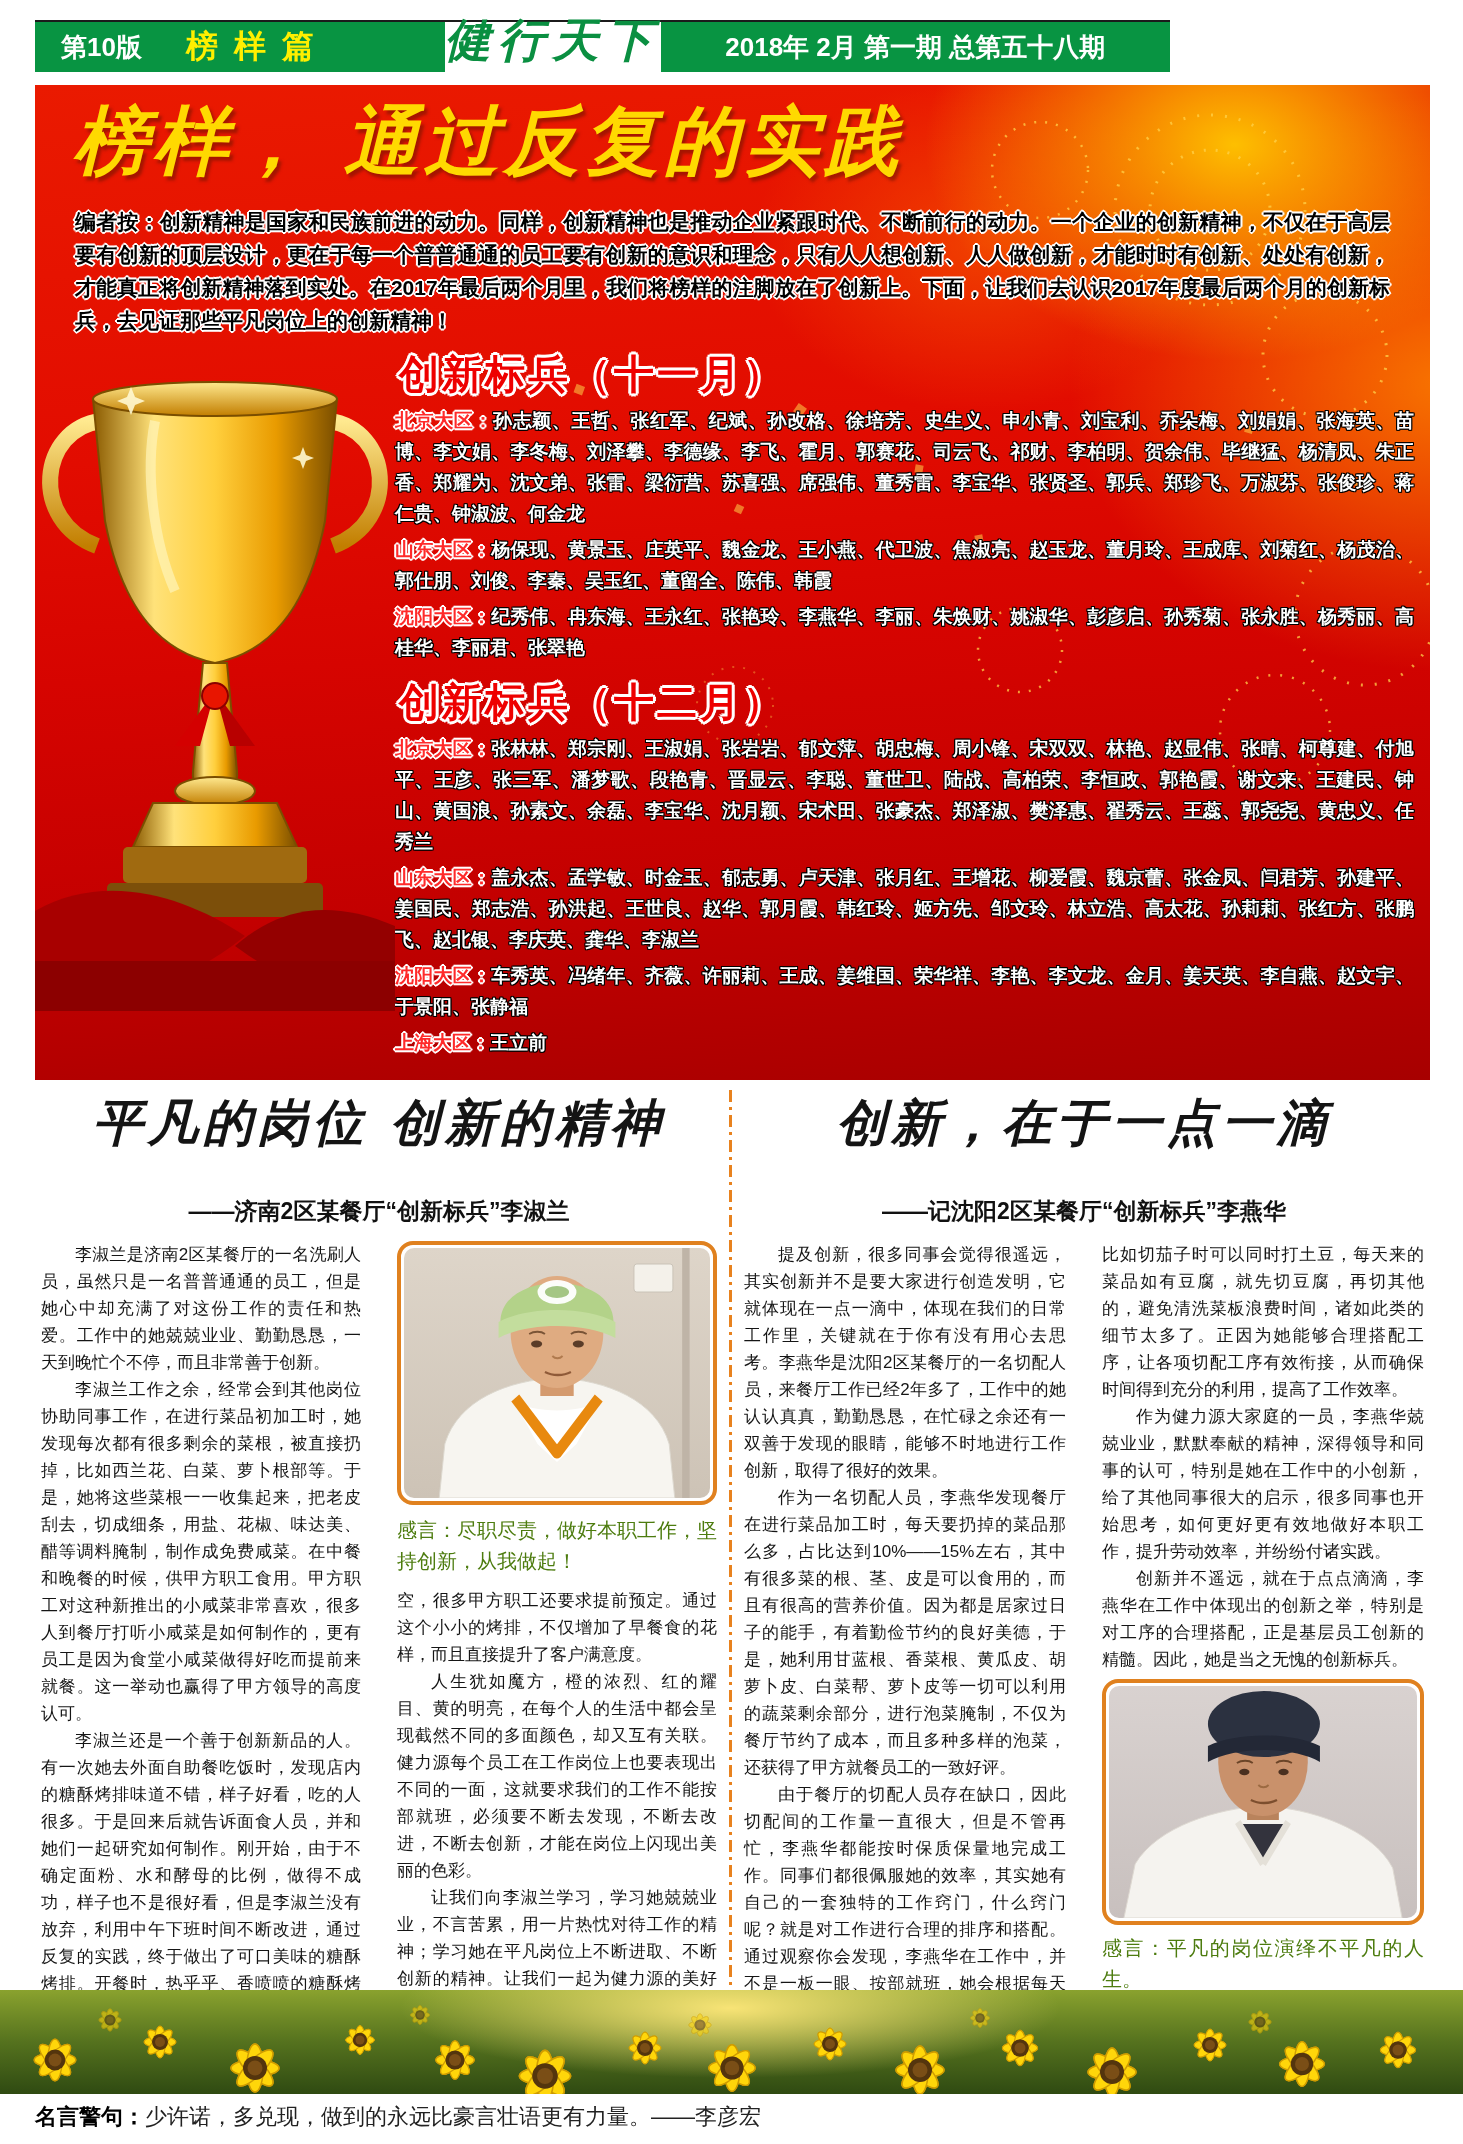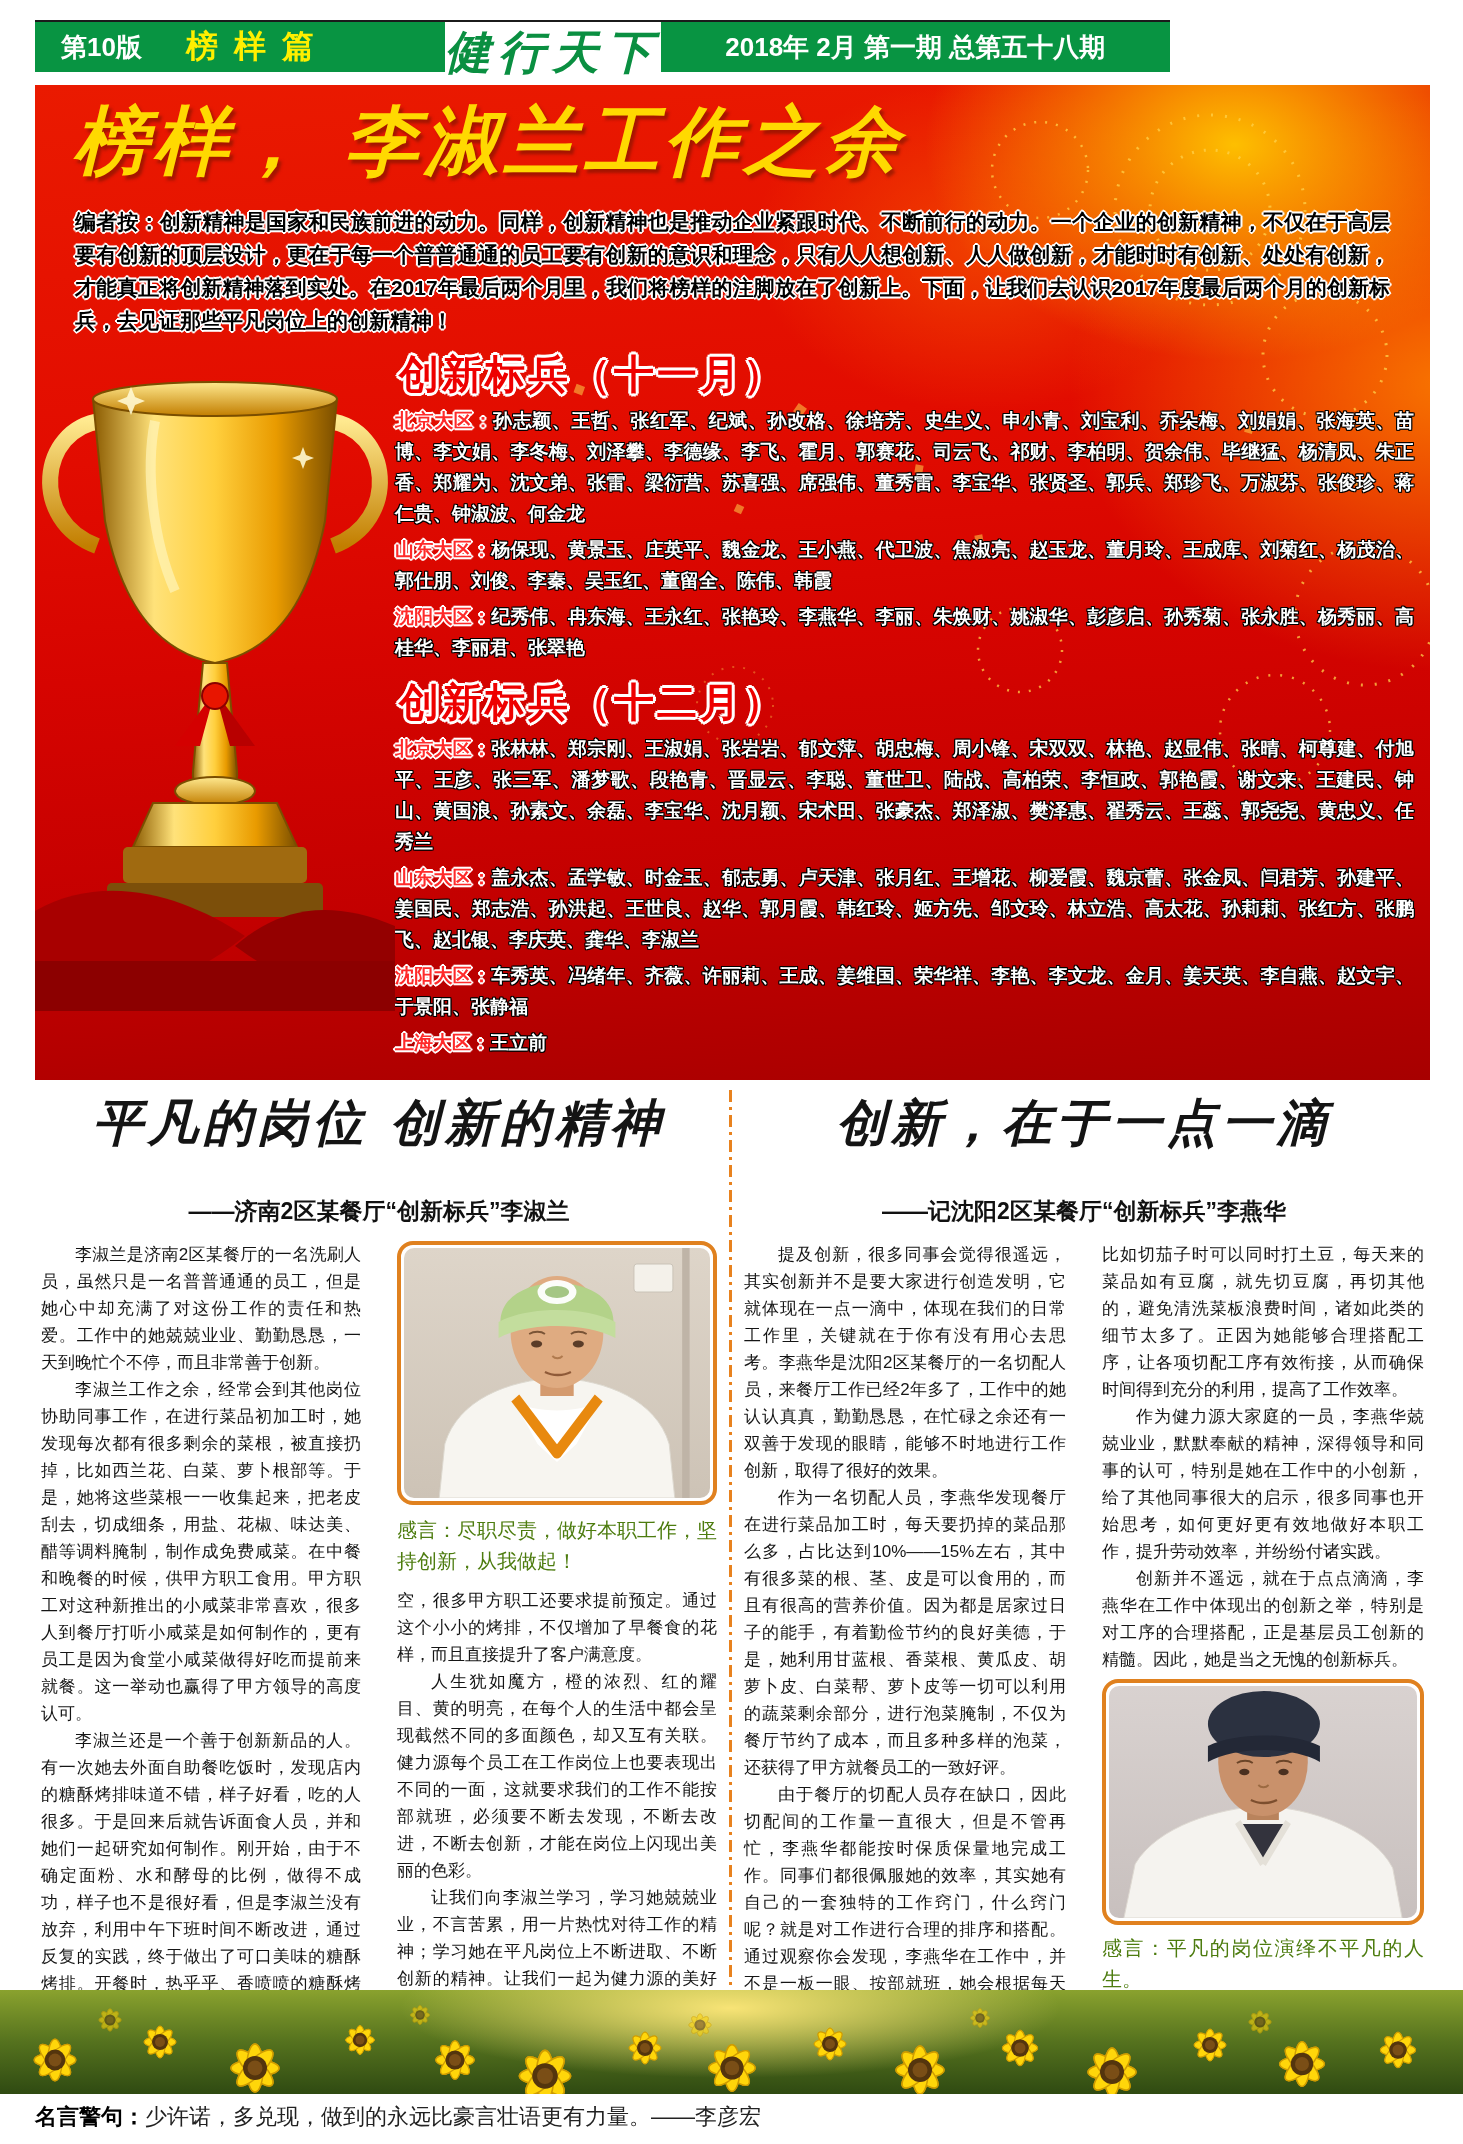--- a/index.html
+++ b/index.html
@@ -6,21 +6,21 @@
   .page{position:relative;width:1463px;height:2144px;background:#fff;overflow:hidden;
         font-family:"Liberation Sans",sans-serif;}
 
   
   .masthead{position:absolute;top:20px;left:35px;width:1135px;height:50px;
             border-top:2px solid #1b1b1b;display:flex;align-items:stretch;}
   .mast-box{background:#089442;color:#fff;display:flex;align-items:center;}
   .mast-left{width:420px;padding-left:26px;}
   .page-label{font-size:26px;font-weight:bold;}
   .section-label{color:#ffef00;font-size:32px;font-weight:bold;letter-spacing:16px;margin-left:44px;white-space:nowrap;}
-  .mast-center{flex:1;background:#fff;display:flex;align-items:flex-start;justify-content:center;}
+  .mast-center{flex:1;background:#fff;display:flex;align-items:flex-end;justify-content:center;}
   .paper-title{color:#0a8f41;font-size:46px;font-weight:bold;font-style:italic;
                font-family:"DejaVu Serif",serif;letter-spacing:8px;white-space:nowrap;}
   .mast-right{width:558px;justify-content:center;font-size:26px;font-weight:bold;white-space:nowrap;}
 
   
   .banner{position:absolute;top:85px;left:35px;width:1395px;height:995px;overflow:hidden;
     background:
       radial-gradient(430px 300px at 86% 6%, rgba(255,200,0,.95), rgba(255,170,0,0) 72%),
       radial-gradient(520px 400px at 101% 30%, rgba(255,150,0,.75), rgba(255,140,0,0) 72%),
       radial-gradient(330px 240px at 68% 16%, rgba(255,120,0,.45), rgba(255,120,0,0) 70%),
@@ -111,21 +111,21 @@
         <rect x="880" y="380" width="8" height="8" transform="rotate(10 884 384)"></rect>
         <rect x="990" y="330" width="9" height="9" transform="rotate(-25 994 334)"></rect>
         <rect x="1100" y="390" width="9" height="9" transform="rotate(40 1104 394)"></rect>
         <rect x="1210" y="340" width="8" height="8" transform="rotate(15 1214 344)"></rect>
         <rect x="1320" y="395" width="9" height="9" transform="rotate(-30 1324 399)"></rect>
         <rect x="700" y="420" width="8" height="8" transform="rotate(25 704 424)"></rect>
         <rect x="940" y="450" width="8" height="8" transform="rotate(-10 944 454)"></rect>
       </g>
     </svg>
 
-    <h1 class="headline">榜样， 李淑兰工作之余</h1>
+    <h1 class="headline">榜样， 通过反复的实践</h1>
     <p class="editors-note">编者按：创新精神是国家和民族前进的动力。同样，创新精神也是推动企业紧跟时代、不断前行的动力。一个企业的创新精神，不仅在于高层要有创新的顶层设计，更在于每一个普普通通的员工要有创新的意识和理念，只有人人想创新、人人做创新，才能时时有创新、处处有创新，才能真正将创新精神落到实处。在2017年最后两个月里，我们将榜样的注脚放在了创新上。下面，让我们去认识2017年度最后两个月的创新标兵，去见证那些平凡岗位上的创新精神！</p>
 
     <div class="banner-body">
       <div class="trophy-wrap">
         <svg width="360" height="660" viewBox="0 0 360 660">
           <defs>
             <linearGradient id="gold" x1="0" y1="0" x2="1" y2="0">
               <stop offset="0" stop-color="#8a5a00"></stop>
                 <stop offset="0.25" stop-color="#ffe27a"></stop>
               <stop offset="0.5" stop-color="#ffcf3d"></stop>

